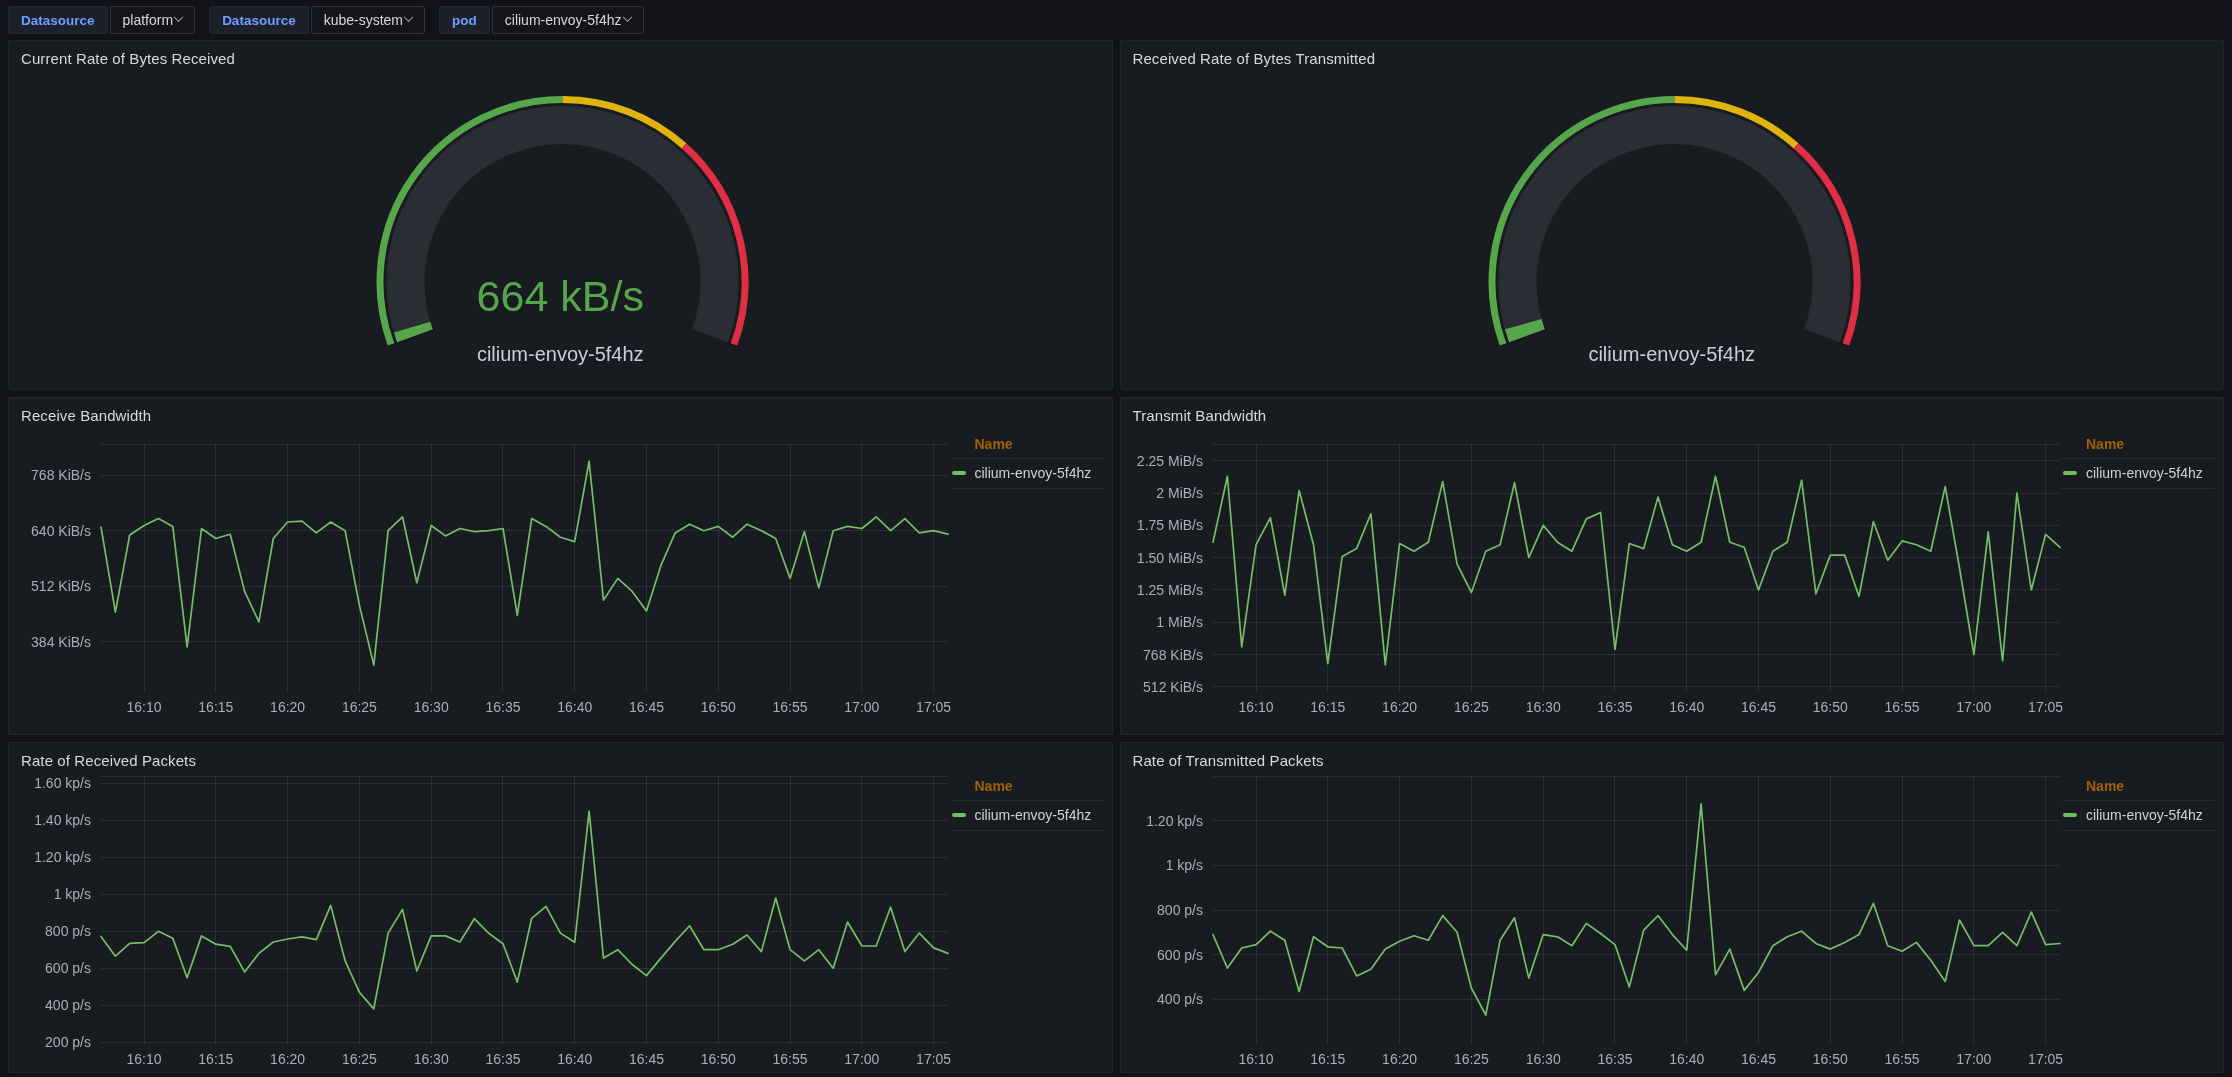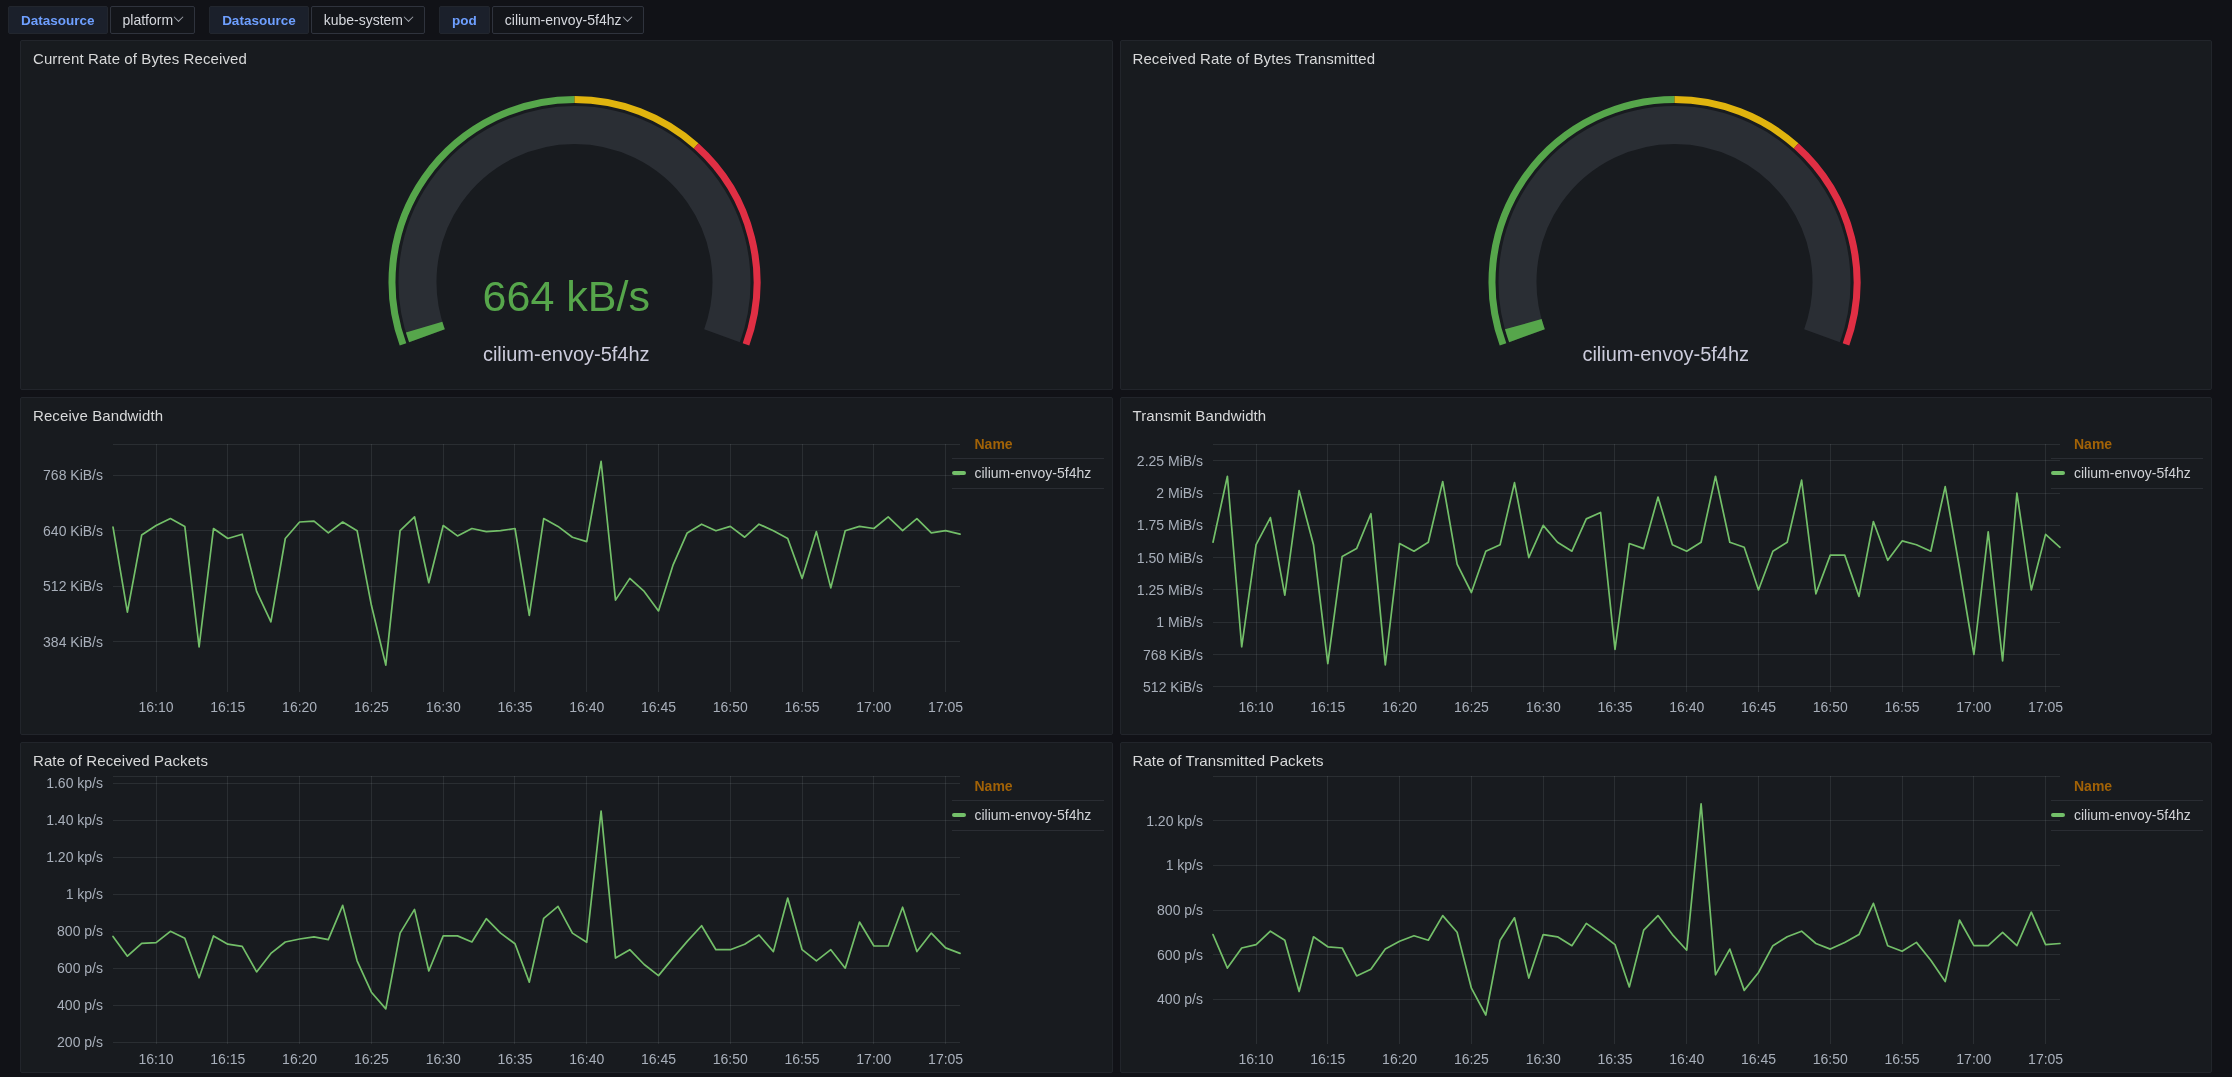--- a/index.html
+++ b/index.html
@@ -12,21 +12,21 @@
   .var-label { display:flex; align-items:center; padding:0 12px; background:#1B202B;
                border:1px solid #22262E; border-radius:2px; color:#6E9FFF;
                font-size:13.5px; font-weight:700; }
   .var-select { display:flex; align-items:center; gap:2px; padding:0 12px; background:#13151A;
                 border:1px solid #2F333D; border-radius:2px; color:#D5D7DD; font-size:14px;
                 font-family:inherit; cursor:pointer; }
   .caret { width:7px; height:7px; border-right:1.6px solid #9DA2AB; border-bottom:1.6px solid #9DA2AB;
            transform:rotate(45deg) translate(-1px,-1px); margin-top:-3px; }
 
   
-  .dash { margin:0 20px; display:grid; grid-template-columns:1fr 1fr;
+  .dash { margin:0 8px; display:grid; grid-template-columns:1fr 1fr;
           grid-template-rows:350px 338px 331px; gap:7px; }
   .panel { position:relative; background:#181B1F; border:1px solid #22252B; border-radius:2px;
            overflow:hidden; }
   .panel-title { position:absolute; top:9px; left:12px; z-index:3; color:#D8D9DA;
                  font-size:15px; font-weight:500; letter-spacing:.1px; }
 
   
   .gauge-wrap { position:absolute; inset:0; }
   .gauge-wrap svg { position:absolute; inset:0; }
   .gauge-value { position:absolute; left:0; right:0; top:231px; text-align:center;

